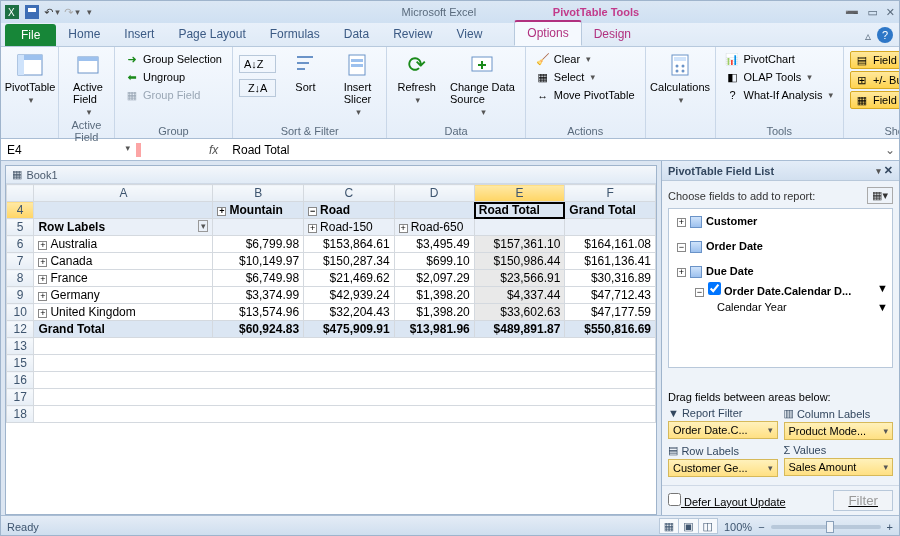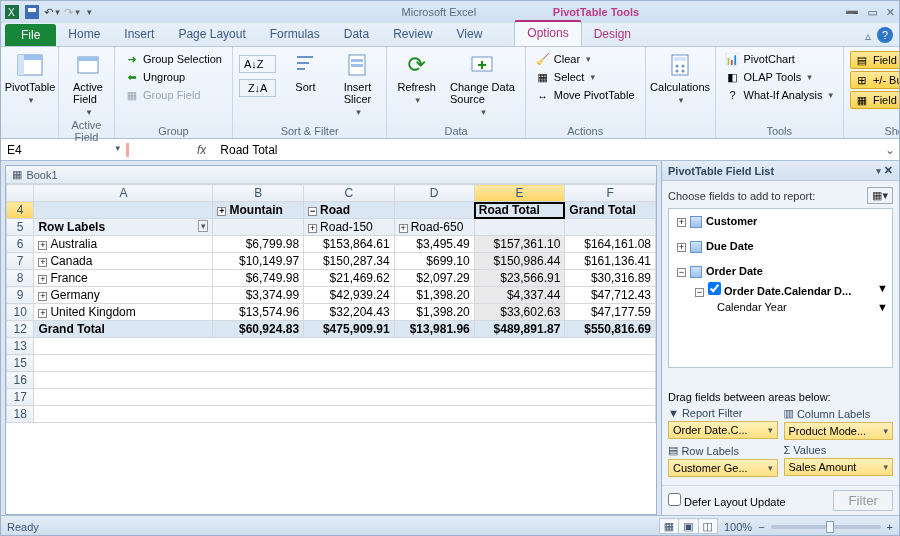--- a/index.html
+++ b/index.html
@@ -27,21 +27,21 @@
   .bigbtn { display:flex; flex-direction:column; align-items:center; gap:2px; padding:2px 4px; min-width:46px;}
   .bigbtn .ic { width:28px; height:28px; display:flex;align-items:center;justify-content:center;}
   .bigbtn .lbl { text-align:left; line-height:12px;}
   .smbtn-col { display:flex; flex-direction:column; gap:2px; padding-top:2px;}
   .smbtn { display:flex; align-items:center; gap:4px; padding:1px 4px; white-space:nowrap;}
   .smbtn.dim { color:#9aa7b5;}
   .smbtn .ic { width:14px;height:14px; display:inline-flex;align-items:center;justify-content:center;}
   .hlbtn { background:linear-gradient(#ffe89c,#ffd34e); border:1px solid #d6a923; border-radius:2px; padding:1px 4px;}
   
   .fbar { height:22px; border-bottom:1px solid #a9bdd4; display:flex; align-items:center; font-size:12px;}
-  .namebox { width:128px; border-right:3px solid #fca5a5; padding:0 6px; display:flex; justify-content:space-between; align-items:flex-start;}
+  .namebox { width:140px; border-right:5px solid #fca5a5; padding:0 6px; display:flex; justify-content:space-between; align-items:flex-start;}
   .fx { padding:0 8px; font-style:italic; color:#555;}
   .fval { padding:0 6px; flex:1;}
   .fbar .expand { width:18px; text-align:center; color:#666;}
   
   .workspace { display:flex; height:354px; background:#dce6f2;}
   .sheetwrap { flex:1; padding:4px 4px 0 4px; overflow:hidden; }
   .sheetwin { background:#fff; border:1px solid #9fb4cc; height:100%; display:flex; flex-direction:column;}
   .sheet-title { height:18px; background:linear-gradient(#f4f7fb,#e1ebf6); font-size:11px; padding:2px 6px; color:#4a5a6d; border-bottom:1px solid #cfd9e6; display:flex; align-items:center; gap:4px;}
   .grid { flex:1; overflow:auto;}
   table.sheet { border-collapse:collapse; font-size:12px; width:100%;}
@@ -64,21 +64,21 @@
   .fp-body .hint { color:#333; margin-bottom:4px; display:flex; justify-content:space-between; align-items:center;}
   .field-tree { border:1px solid #b8c8da; background:#fff; height:160px; overflow:auto; padding:4px;}
   .field-tree .node { padding:2px 0 2px 4px;}
   .field-tree .exp { border:1px solid #888; width:9px;height:9px;display:inline-flex;align-items:center;justify-content:center;font-size:9px;margin-right:4px;background:#fff;}
   .cube { width:12px;height:12px;background:linear-gradient(#cfe3fb,#9dc1ee);border:1px solid #6a93c8;display:inline-block;margin-right:4px;vertical-align:middle;}
   .areas { padding:4px 6px;}
   .areas-row { display:flex; gap:6px; margin-bottom:4px;}
   .area { flex:1;}
   .area-h { color:#33475f; margin-bottom:2px; display:flex; align-items:center; gap:3px;}
   .area-box { background:linear-gradient(#fff1bb,#ffe083); border:1px solid #d6b95a; padding:2px 4px; font-size:11px; display:flex; justify-content:space-between; align-items:center;}
-  .defer-row { padding:4px 6px; display:flex; align-items:center; justify-content:space-between; border-top:1px solid #cfd9e6;}
+  .defer-row { padding:4px 6px; display:flex; align-items:center; justify-content:space-between; border-top:1px solid #cfd9e6;text-decoration:underline;}
   .upd-btn { border:1px solid #b8c8da; background:#f1f4f8; color:#999; padding:2px 14px;}
   
   .status { height:22px; background:linear-gradient(#e4ecf6,#cdddee); border-top:1px solid #a9bdd4; display:flex; align-items:center; font-size:11px; color:#3e556f; padding:0 6px; justify-content:space-between;}
   .zoom { display:flex; align-items:center; gap:6px;}
   .slider { width:110px; height:4px; background:#b8c8da; position:relative; border-radius:2px;}
   .slider .thumb { position:absolute; left:50%; top:-4px; width:8px;height:12px;background:#f1f4f8;border:1px solid #8aa0ba;}
   .viewbtns span { border:1px solid #b8c8da; padding:1px 4px; margin-left:-1px; background:#f6f9fc;}
   .drop { font-size:9px; color:#555; margin-left:2px;}
   svg { display:block;}
 </style>
@@ -450,22 +450,22 @@
       <span>PivotTable Field List</span>
       <span><span class="drop">▾</span>&nbsp;<span>✕</span></span>
     </div>
     <div class="fp-body">
       <div class="hint">
           <span>Choose fields to add to report:</span>
           <span style="border:1px solid #aaa;padding:1px 4px">▦▾</span>
         </div>
       <div class="field-tree">
         <div class="node"><span class="exp">+</span><span class="cube"></span><b>Customer</b></div>
+        <div class="node" style="margin-top:8px"><span class="exp">−</span><span class="cube"></span><b>Order Date</b></div>
         <div class="node" style="margin-top:8px"><span class="exp">+</span><span class="cube"></span><b>Due Date</b></div>
-        <div class="node" style="margin-top:8px"><span class="exp">−</span><span class="cube"></span><b>Order Date</b></div>
         <div class="node" style="padding-left:22px"><span class="exp">−</span><input type="checkbox" checked="" style=""> <b>Order Date.Calendar D...</b> <span style="float:right">▼</span></div>
         <div class="node" style="padding-left:44px"><span>Calendar Year</span> <span style="float:right">▼</span></div>
       </div>
     </div>
     <div class="areas">
       <div style="margin-bottom:4px">Drag fields between areas below:</div>
       <div class="areas-row">
         <div class="area">
           <div class="area-h">
               <span>▼</span>

